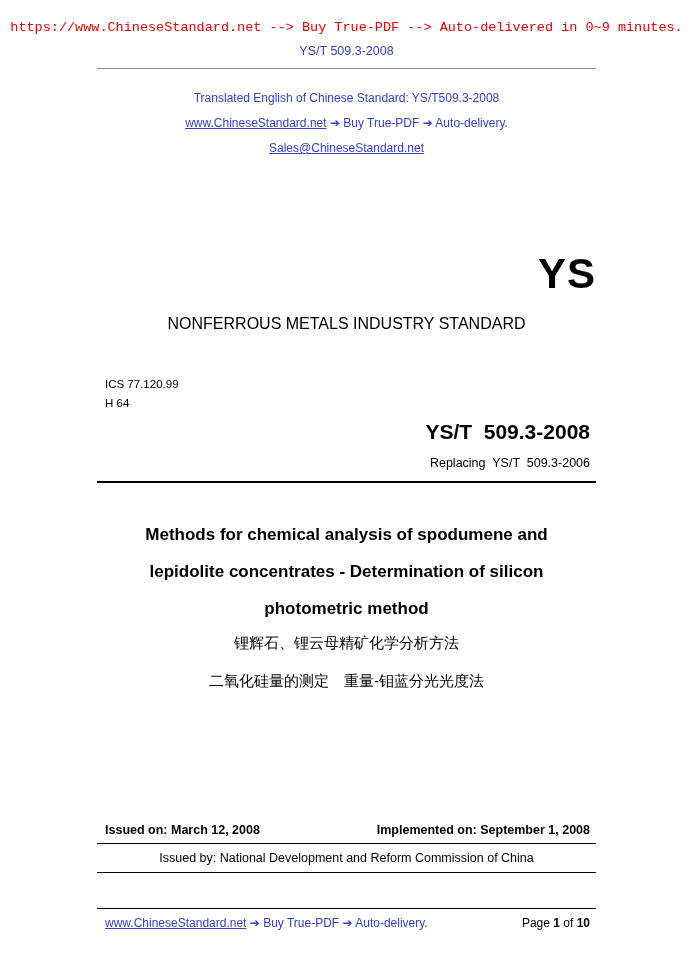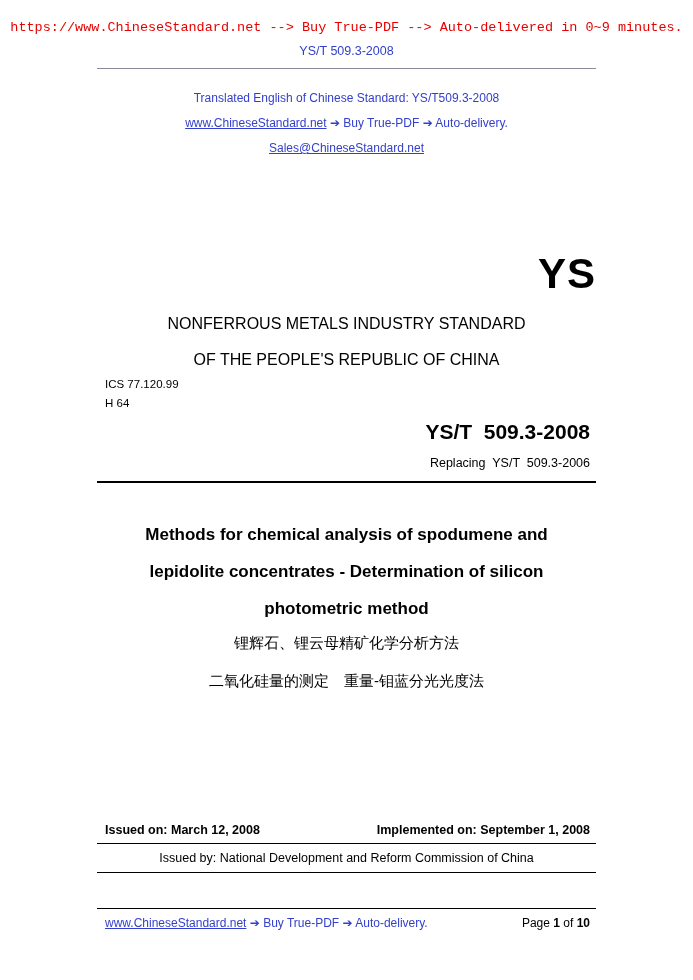--- a/index.html
+++ b/index.html
@@ -78,21 +78,20 @@
   <div class="abs center intro-2 blue">
     <span class="u">www.ChineseStandard.net</span><span> ➔ Buy True-PDF ➔ Auto-delivery.</span>
   </div>
   <div class="abs center intro-3 blue">
     <span class="u">Sales@ChineseStandard.net</span>
   </div>
 
   <div class="abs ys-logo">YS</div>
 
   <div class="abs center org1">NONFERROUS METALS INDUSTRY STANDARD</div>
-  <div class="abs center org2">OF THE PEOPLE'S REPUBLIC OF CHINA</div>
 
   <div class="abs ics">ICS 77.120.99</div>
   <div class="abs hcode">H 64</div>
 
   <div class="abs big-code">YS/T  509.3-2008</div>
   <div class="abs replacing">Replacing  YS/T  509.3-2006</div>
   <div class="divider thick" style="top:481px;"></div>
 
   <div class="abs center title-en">
     <div>Methods for chemical analysis of spodumene and</div>

